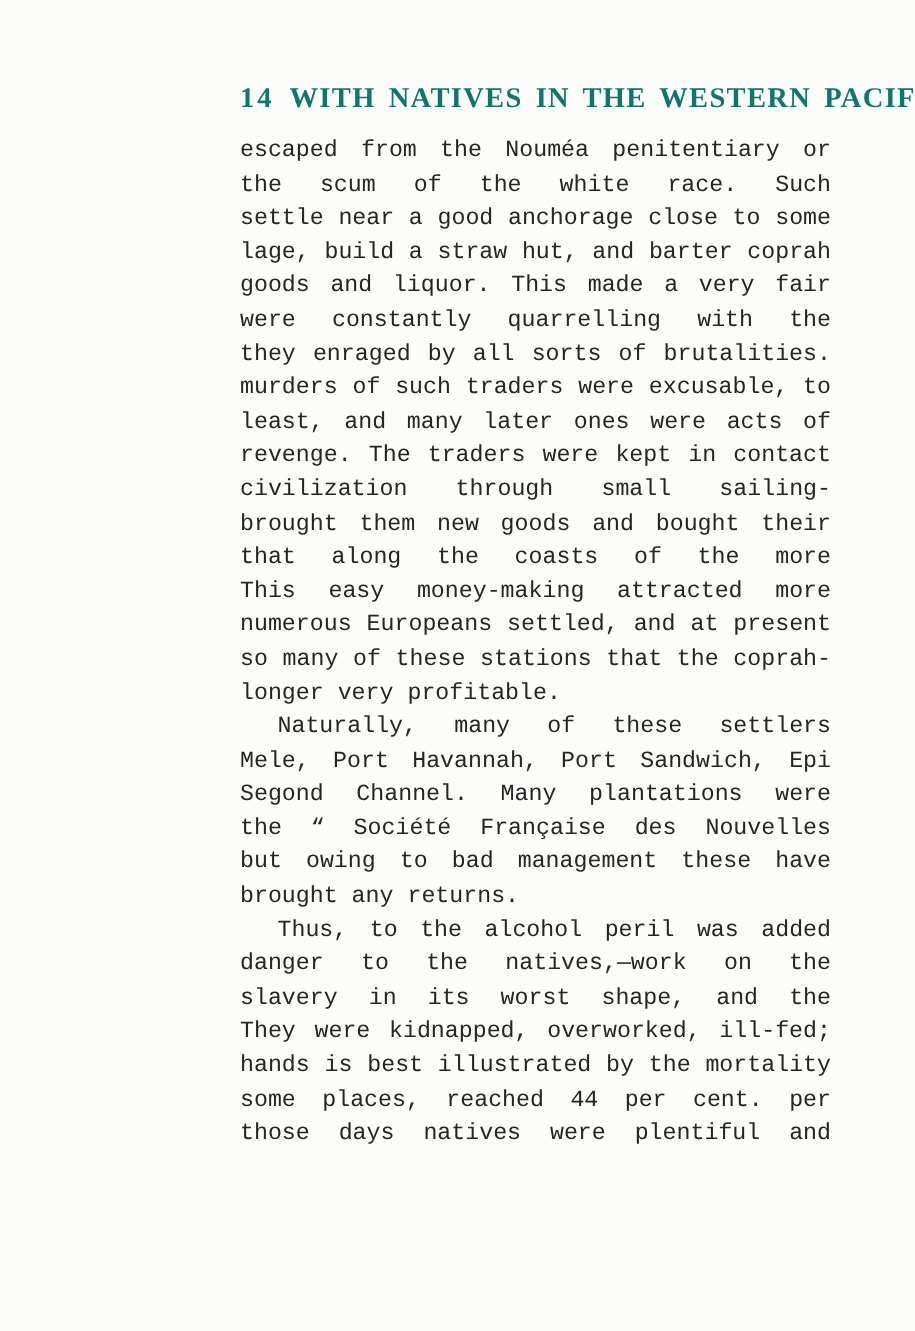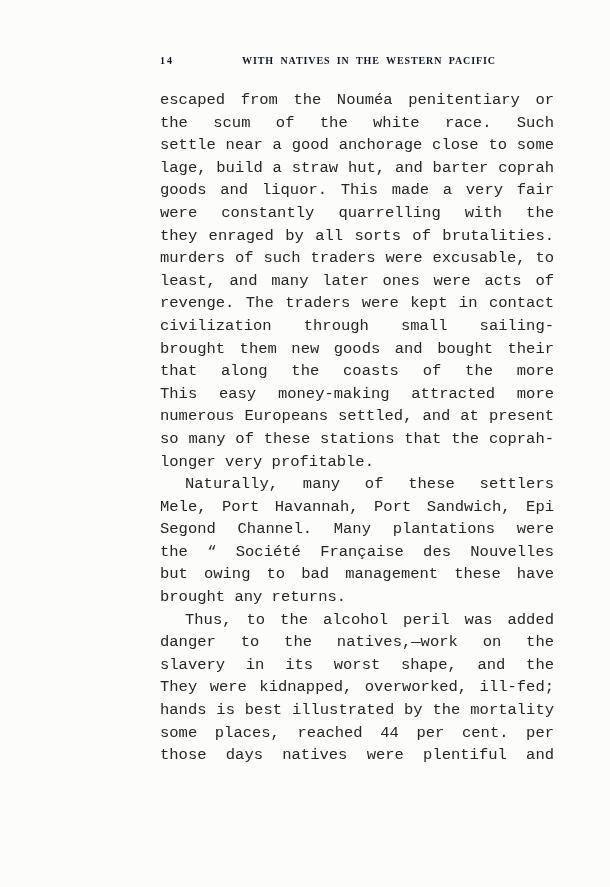--- a/index.html
+++ b/index.html
@@ -21,24 +21,24 @@
     background: #fcfcfa;
   }
   .running-header {
     position: absolute;
     top: 55px;
     left: 160px;
     width: 394px;
     display: flex;
     align-items: flex-end;
     font-weight: 700;
-    font-size: 10px;
+    font-size: 19px;
     letter-spacing: 0.9px;
     word-spacing: 3px;
-    color: #0f172a;
+    color: #0f766e;
   }
   .page-number {
     flex: 0 0 auto;
     margin-right: 10px;
     letter-spacing: 2px;
   }
   .running-title {
     flex: 1 1 auto;
     text-align: center;
     white-space: nowrap;

